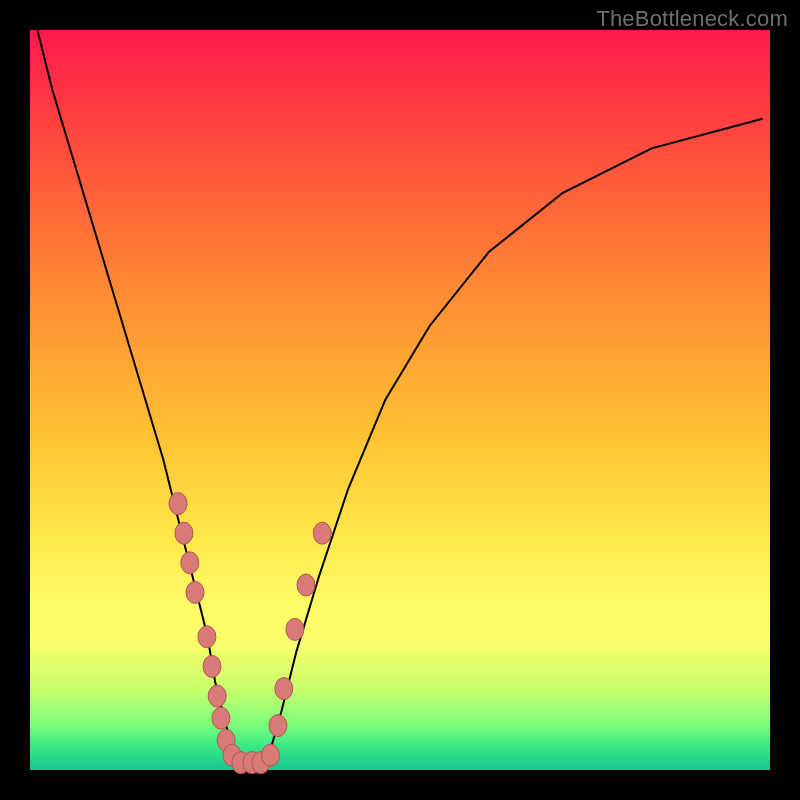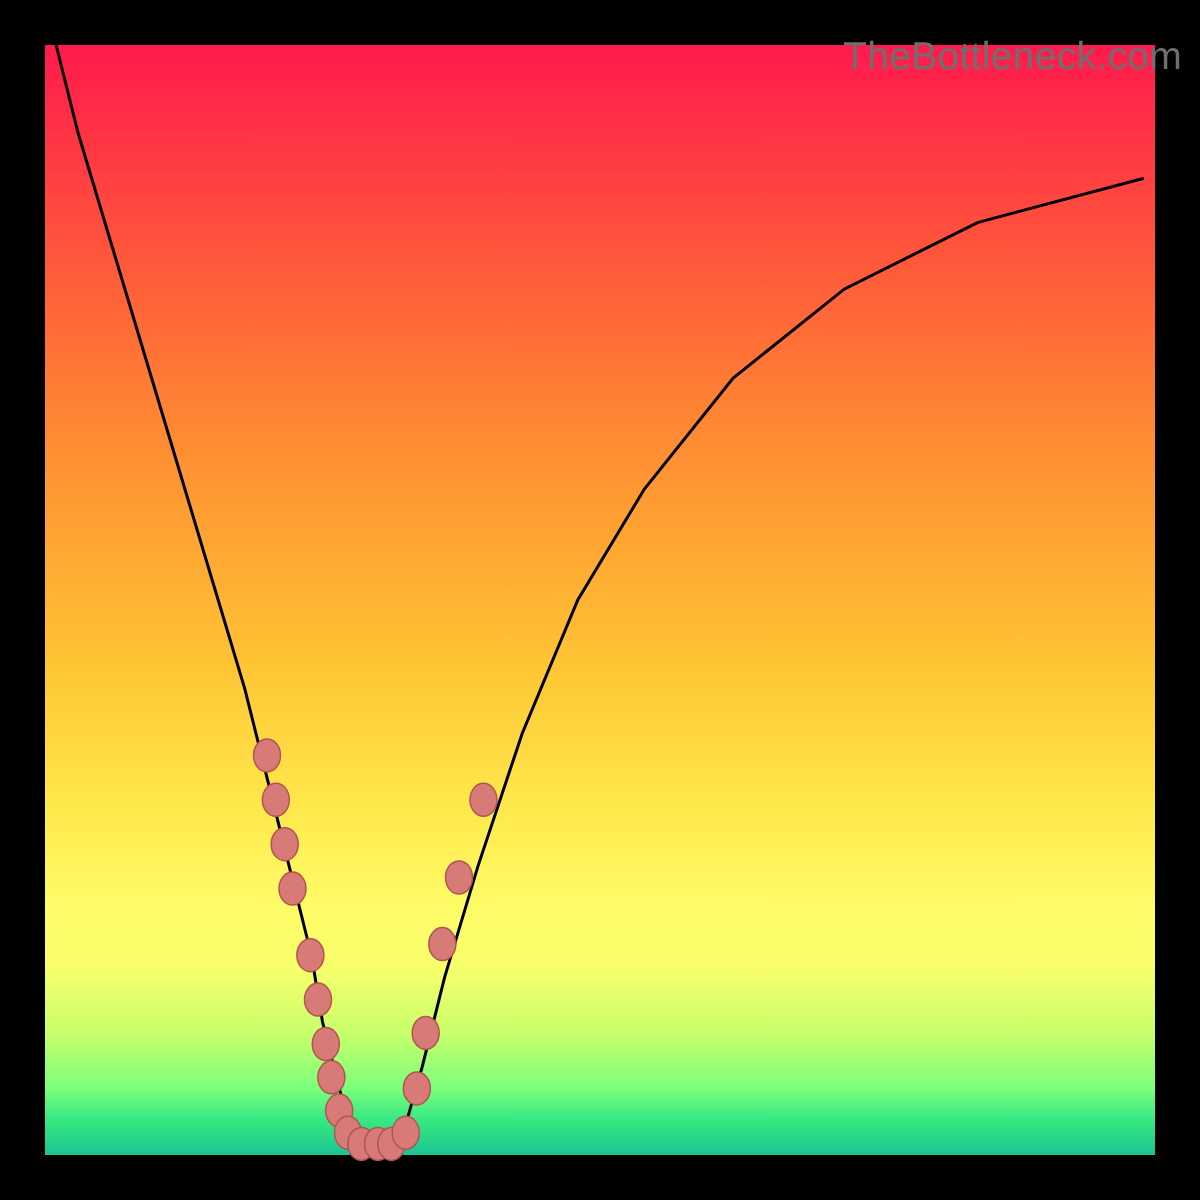--- a/index.html
+++ b/index.html
@@ -27,24 +27,24 @@
       #fffb66 77%,
       #f8ff6a 83%,
       #c8ff6b 89%,
       #7bff7a 94%,
       #33e687 97%,
       #1fcf95 100%
     );
   }
   .watermark {
     position: absolute;
-    top: 22px;
+    top: 6px;
     right: 12px;
     color: #6f6f6f;
-    font-size: 26px;
+    font-size: 22px;
     font-weight: 500;
     letter-spacing: 0.2px;
     z-index: 10;
   }
   svg.curves {
     position: absolute;
     left: 0;
     top: 0;
     width: 740px;
     height: 740px;

